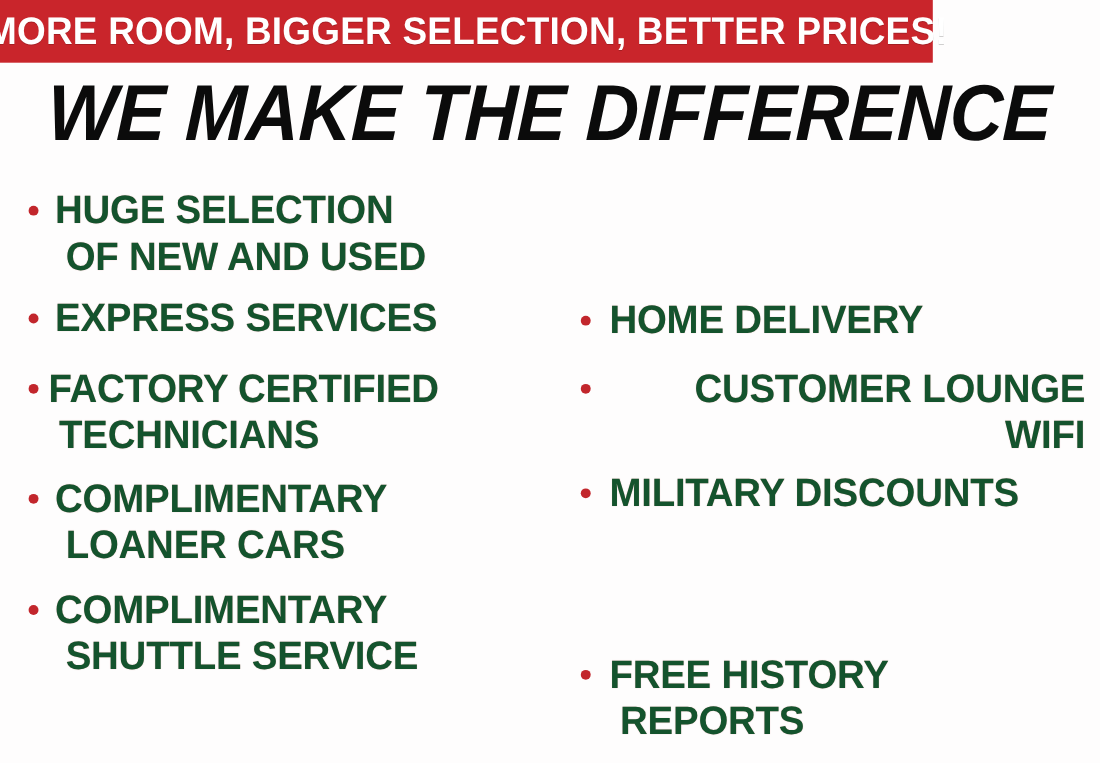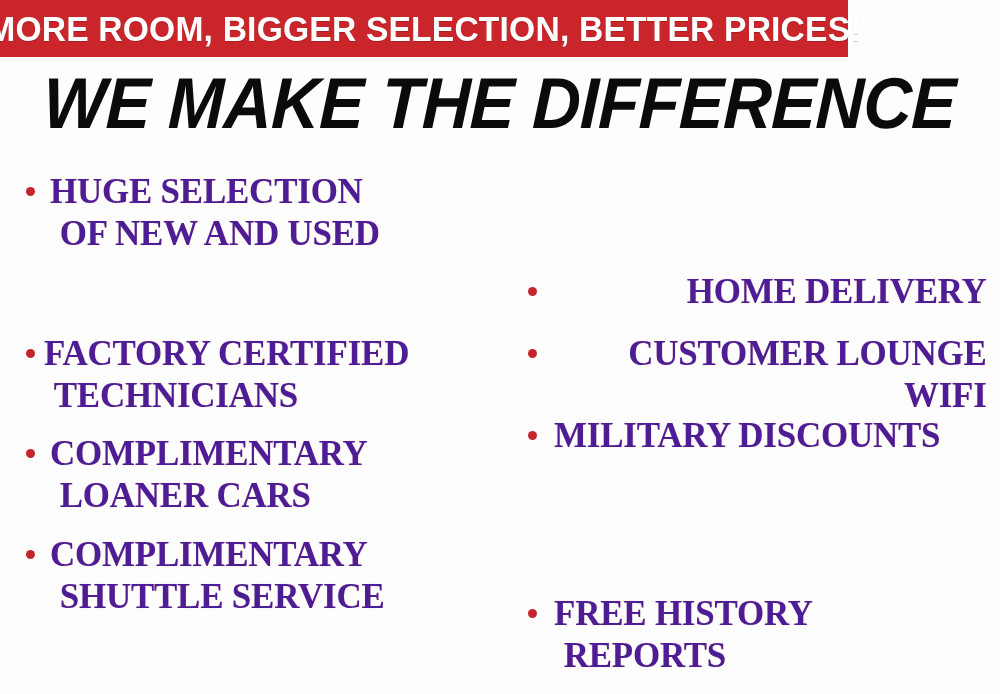--- a/index.html
+++ b/index.html
@@ -99,22 +99,22 @@
     left: 0;
     top: 0;
     width: 500px;
     padding: 0;
   }
 
   .bullet-item {
     position: relative;
     box-sizing: border-box;
     padding-left: 48px;
-    color: #4c1d95;
-    font-family: Liberation Serif, serif;
+    color: #14532d;
+    font-family: Liberation Sans, sans-serif;
     font-weight: bold;
     font-size: 36px;
     line-height: 42px;
     letter-spacing: -0.2px;
     text-shadow: 0 0 1px rgba(194,38,44,0.35);
   }
   .bullet-item .txt {
     display: block;
     transform: scaleX(0.97);
     transform-origin: left center;
@@ -160,20 +160,24 @@
   <div class="columns">
 
     <div class="col col-left">
 
       <div class="bullet-item pos" style="top:10px;">
         <span class="dot"></span>
         <span class="txt">HUGE SELECTION</span>
         <span class="txt line2">OF NEW AND USED</span>
       </div>
 
+      <div class="bullet-item pos" style="top:108px;">
+        <span class="dot"></span>
+        <span class="txt">EXPRESS SERVICES</span>
+      </div>
 
       <div class="bullet-item pos" style="top:172px;padding-left:44px;">
         <span class="dot"></span>
         <span class="txt">FACTORY CERTIFIED</span>
         <span class="txt line2">TECHNICIANS</span>
       </div>
 
       <div class="bullet-item pos" style="top:272px;">
         <span class="dot"></span>
         <span class="txt">COMPLIMENTARY</span>
@@ -184,32 +188,32 @@
         <span class="dot"></span>
         <span class="txt">COMPLIMENTARY</span>
         <span class="txt line2">SHUTTLE SERVICE</span>
       </div>
 
     </div>
 
     <div class="col col-right">
 
 
-      <div class="bullet-item pos" style="top:110px;text-align:right;">
+      <div class="bullet-item pos" style="top:110px;">
         <span class="dot"></span>
         <span class="txt">HOME DELIVERY</span>
       </div>
 
       <div class="bullet-item pos" style="top:172px;text-align:right;">
         <span class="dot"></span>
         <span class="txt">CUSTOMER LOUNGE</span>
         <span class="txt line2" style="text-indent:0;">WIFI</span>
       </div>
 
-      <div class="bullet-item pos" style="top:254px;">
+      <div class="bullet-item pos" style="top:267px;">
         <span class="dot"></span>
         <span class="txt">MILITARY DISCOUNTS</span>
       </div>
 
 
       <div class="bullet-item pos" style="top:432px;">
         <span class="dot"></span>
         <span class="txt">FREE HISTORY</span>
         <span class="txt line2">REPORTS</span>
       </div>

